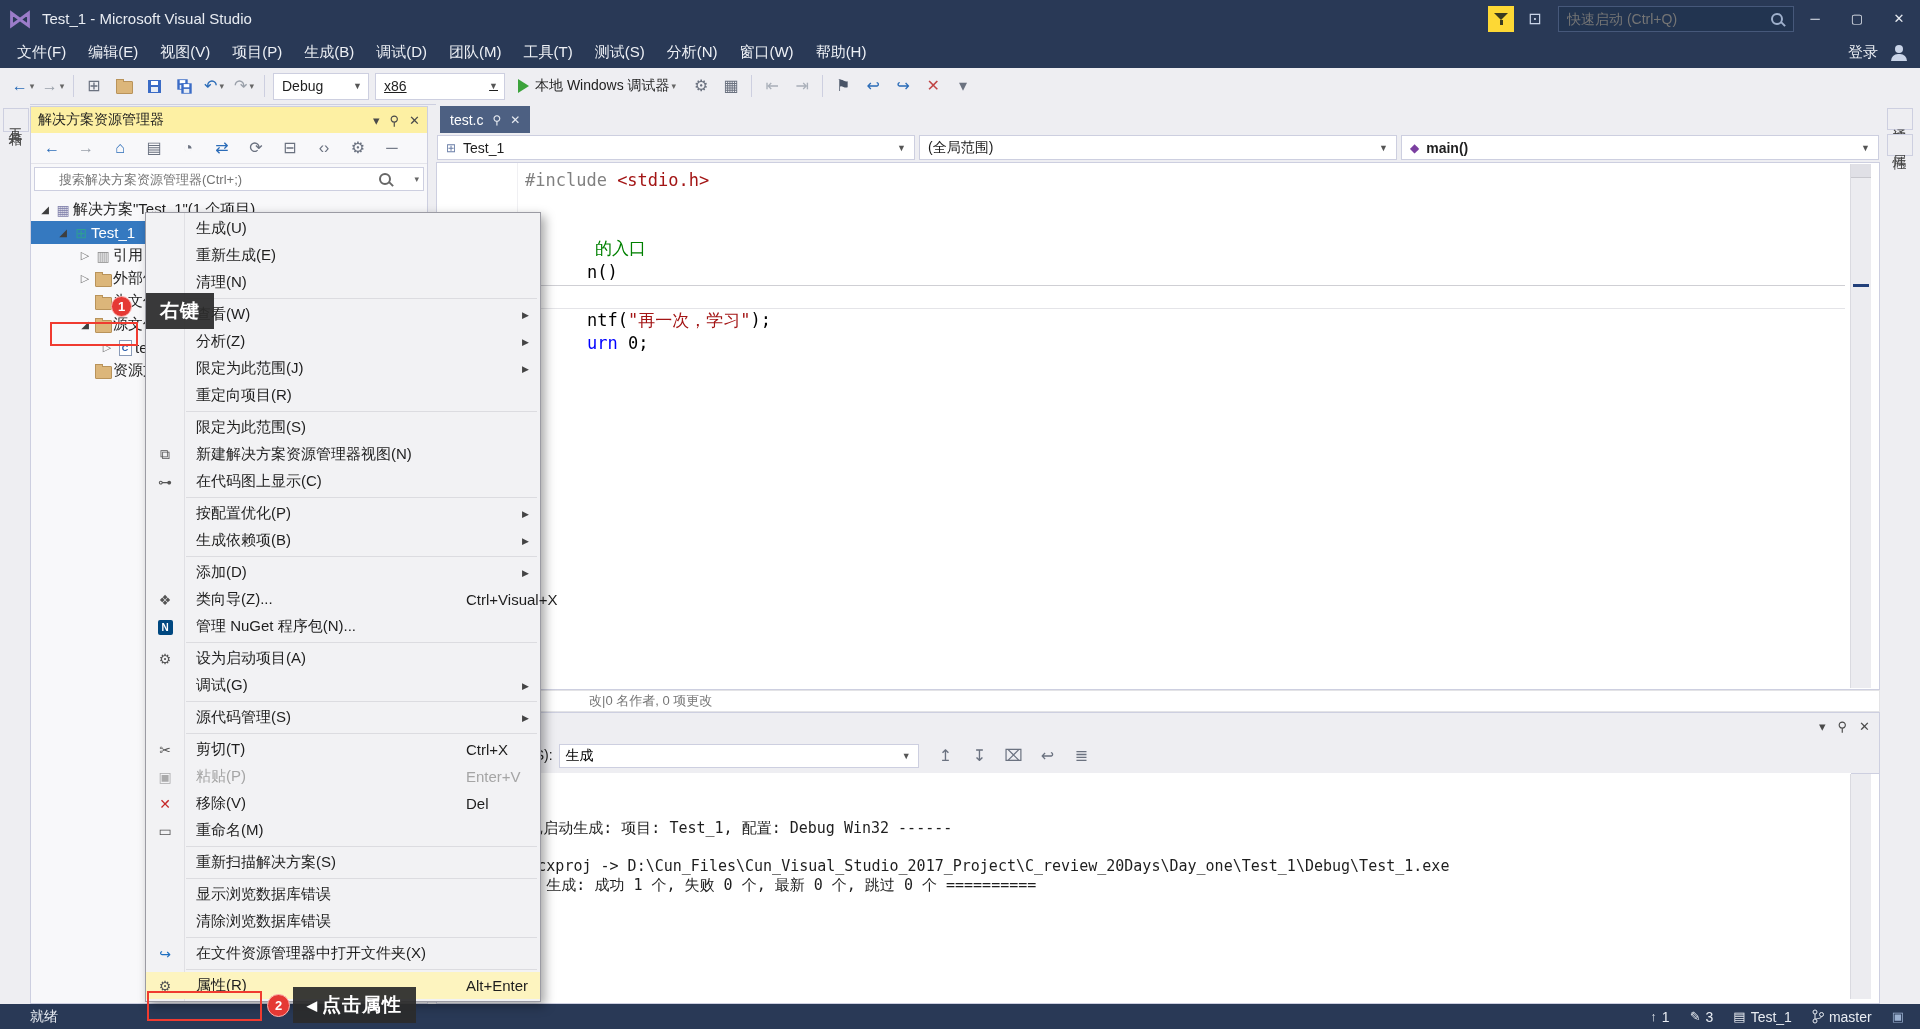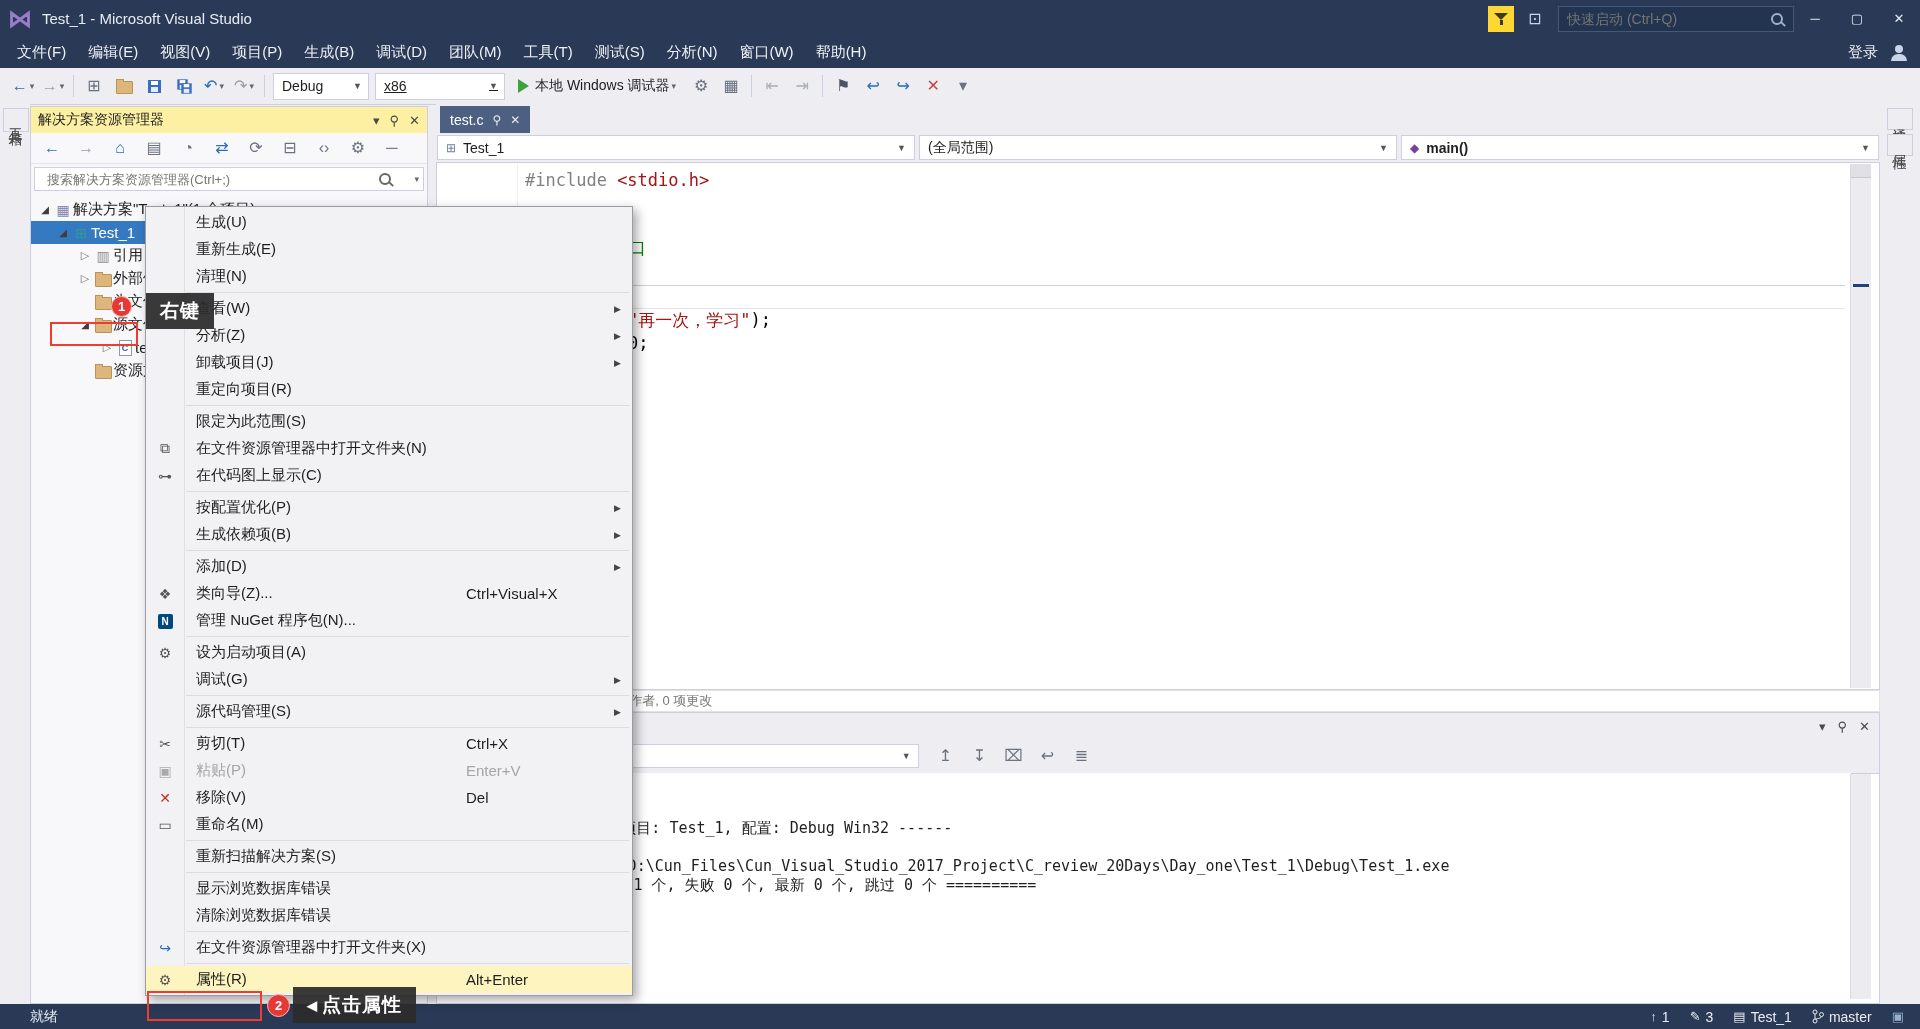--- a/index.html
+++ b/index.html
@@ -52,21 +52,21 @@
   .vtab{writing-mode:vertical-rl;font-size:14px;color:#444;background:#EEEEF2;border:1px solid #CDCFE0;padding:8px 3px;letter-spacing:2px;}
   .left-strip .vtab{margin:4px 3px;}
   .right-strip{position:absolute;right:0;top:0;bottom:0;width:40px;background:#EEEEF2;display:flex;flex-direction:column;align-items:center;gap:4px;padding-top:4px;}
   
   .se{position:absolute;left:30px;top:2px;bottom:0;width:398px;background:#F8F8FA;border:1px solid #CDCFE0;box-sizing:border-box;}
   .se-header{height:26px;background:#FDF0A3;display:flex;align-items:center;padding:0 7px;font-size:14px;color:#1E1E1E;}
   .se-header .hicons{margin-left:auto;display:flex;gap:10px;color:#4A4A4A;font-size:13px;}
   .se-toolbar{height:30px;display:flex;align-items:center;padding:0 6px;gap:4px;border-bottom:1px solid #E4E4EA;}
   .se-toolbar .tbtn{height:24px;}
   .se-search{height:30px;display:flex;align-items:center;padding:0 3px;position:relative;}
-  .se-search input{width:100%;height:24px;border:1px solid #CDCFE0;background:#fff;font-size:13px;color:#777;padding:0 40px 0 12px;box-sizing:border-box;outline:none;font-family:"Liberation Sans",sans-serif;}
+  .se-search input{width:100%;height:24px;border:1px solid #CDCFE0;background:#fff;font-size:13px;color:#777;padding:0 40px 0 24px;box-sizing:border-box;outline:none;font-family:"Liberation Sans",sans-serif;}
   .se-search .mag{border-color:#666;position:absolute;right:26px;}
   .se-search .mag::after{background:#666;}
   .se-search .sdd{position:absolute;right:8px;font-size:9px;color:#666;}
   .se-tree{padding-top:4px;}
   .trow{height:23px;display:flex;align-items:center;font-size:15px;color:#1E1E1E;white-space:nowrap;}
   .trow .arr{width:16px;font-size:11px;color:#6D6D6D;text-align:center;flex:none;}
   .trow .arr.exp{color:#3E3E3E;font-size:10px;}
   .trow .tico{width:20px;display:flex;justify-content:center;flex:none;}
   .trow.sel{background:#3579C0;color:#fff;}
   .tglyph{font-size:14px;}
@@ -99,21 +99,21 @@
   .out-combo .dd{margin-left:auto;padding:0 7px;font-size:9px;color:#555;}
   .out-content{position:absolute;top:60px;bottom:0;left:0;right:28px;background:#fff;font-family:"DejaVu Sans Mono",monospace;font-size:15px;line-height:19px;color:#1E1E1E;white-space:pre;padding:46px 0 0 10px;overflow:hidden;}
   .out-vsb{position:absolute;top:61px;right:8px;width:20px;height:225px;background:#ECECF0;border-left:1px solid #DADAE0;}
   
   .statusbar{position:absolute;bottom:0;left:0;right:0;height:25px;background:#293956;color:#E8ECF2;font-size:14px;display:flex;align-items:center;padding:0 10px;box-sizing:border-box;}
   .sb-left{padding-left:20px;}
   .sb-right{margin-left:auto;display:flex;align-items:center;gap:20px;padding-right:6px;}
   .sb-item{display:flex;align-items:center;gap:5px;}
   .sb-glyph{font-size:13px;}
   
-  .cmenu{position:absolute;left:145px;top:206px;width:488px;background:#F2F2F4;border:1px solid #9B9BA3;box-shadow:4px 4px 10px rgba(0,0,0,.35);z-index:60;padding:2px 0;box-sizing:border-box;}
+  .cmenu{position:absolute;left:145px;top:212px;width:396px;background:#F2F2F4;border:1px solid #9B9BA3;box-shadow:4px 4px 10px rgba(0,0,0,.35);z-index:60;padding:2px 0;box-sizing:border-box;}
   .cmenu::before{content:"";position:absolute;left:38px;top:0;bottom:0;width:1px;background:#E0E0E4;}
   .cm-item{position:relative;height:27px;display:flex;align-items:center;font-size:15px;color:#1E1E1E;}
   .cm-item.hl{background:#FDF4BF;}
   .cm-item.disabled{color:#A5A5A5;}
   .cm-icon{position:absolute;left:0;width:38px;text-align:center;font-size:14px;color:#555;}
   .cm-item.disabled .cm-icon{opacity:.45;}
   .cm-icon .nuget{display:inline-block;width:15px;height:15px;background:#004880;color:#fff;font-size:10px;font-weight:bold;line-height:15px;border-radius:2px;}
   .cm-label{margin-left:50px;white-space:nowrap;}
   .cm-shortcut{position:absolute;left:320px;}
   .cm-arrow{position:absolute;right:11px;font-size:9px;color:#444;}
@@ -505,35 +505,35 @@
         <span class="cm-label">查看(W)</span>
         <span class="cm-arrow">▶</span>
       </div>
       <div class="cm-item">
         <span class="cm-icon"></span>
         <span class="cm-label">分析(Z)</span>
         <span class="cm-arrow">▶</span>
       </div>
       <div class="cm-item">
         <span class="cm-icon"></span>
-        <span class="cm-label">卸载项目(J)</span>
+        <span class="cm-label">限定为此范围(J)</span>
         <span class="cm-arrow">▶</span>
       </div>
       <div class="cm-item">
         <span class="cm-icon"></span>
         <span class="cm-label">重定向项目(R)</span>
       </div>
       <div class="cm-sep"></div>
       <div class="cm-item">
         <span class="cm-icon"></span>
         <span class="cm-label">限定为此范围(S)</span>
       </div>
       <div class="cm-item">
         <span class="cm-icon">⧉</span>
-        <span class="cm-label">在文件资源管理器中打开文件夹(N)</span>
+        <span class="cm-label">新建解决方案资源管理器视图(N)</span>
       </div>
       <div class="cm-item">
         <span class="cm-icon">⊶</span>
         <span class="cm-label">在代码图上显示(C)</span>
       </div>
       <div class="cm-sep"></div>
       <div class="cm-item">
         <span class="cm-icon"></span>
         <span class="cm-label">按配置优化(P)</span>
         <span class="cm-arrow">▶</span>

